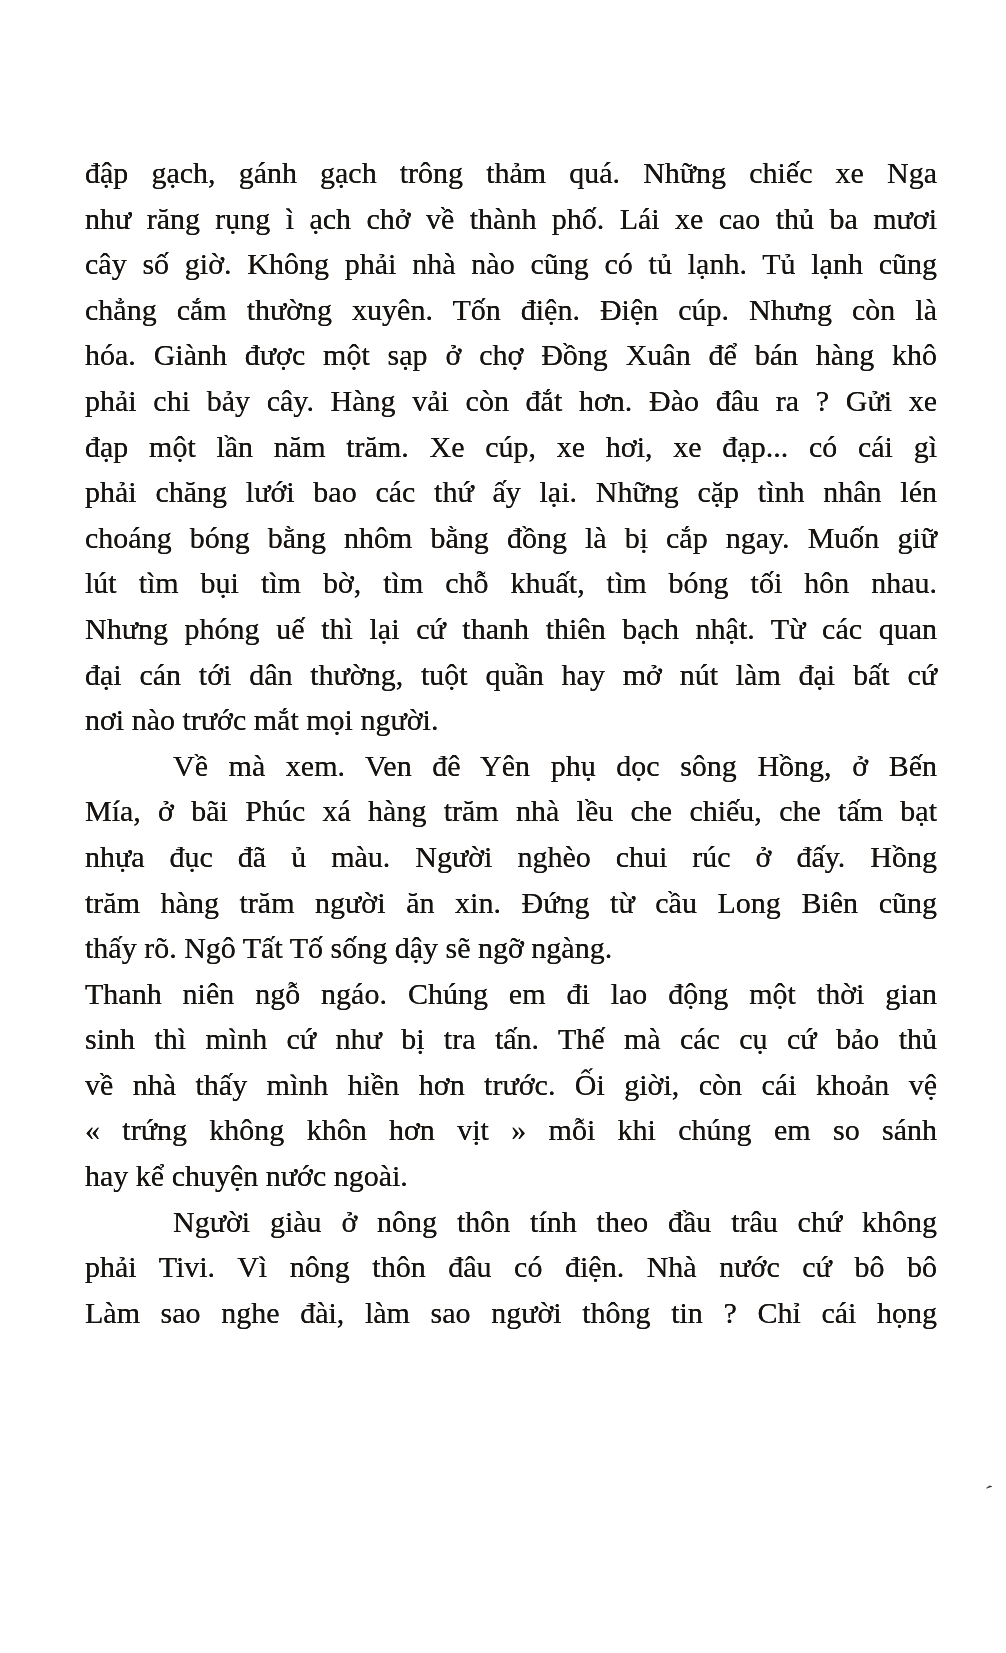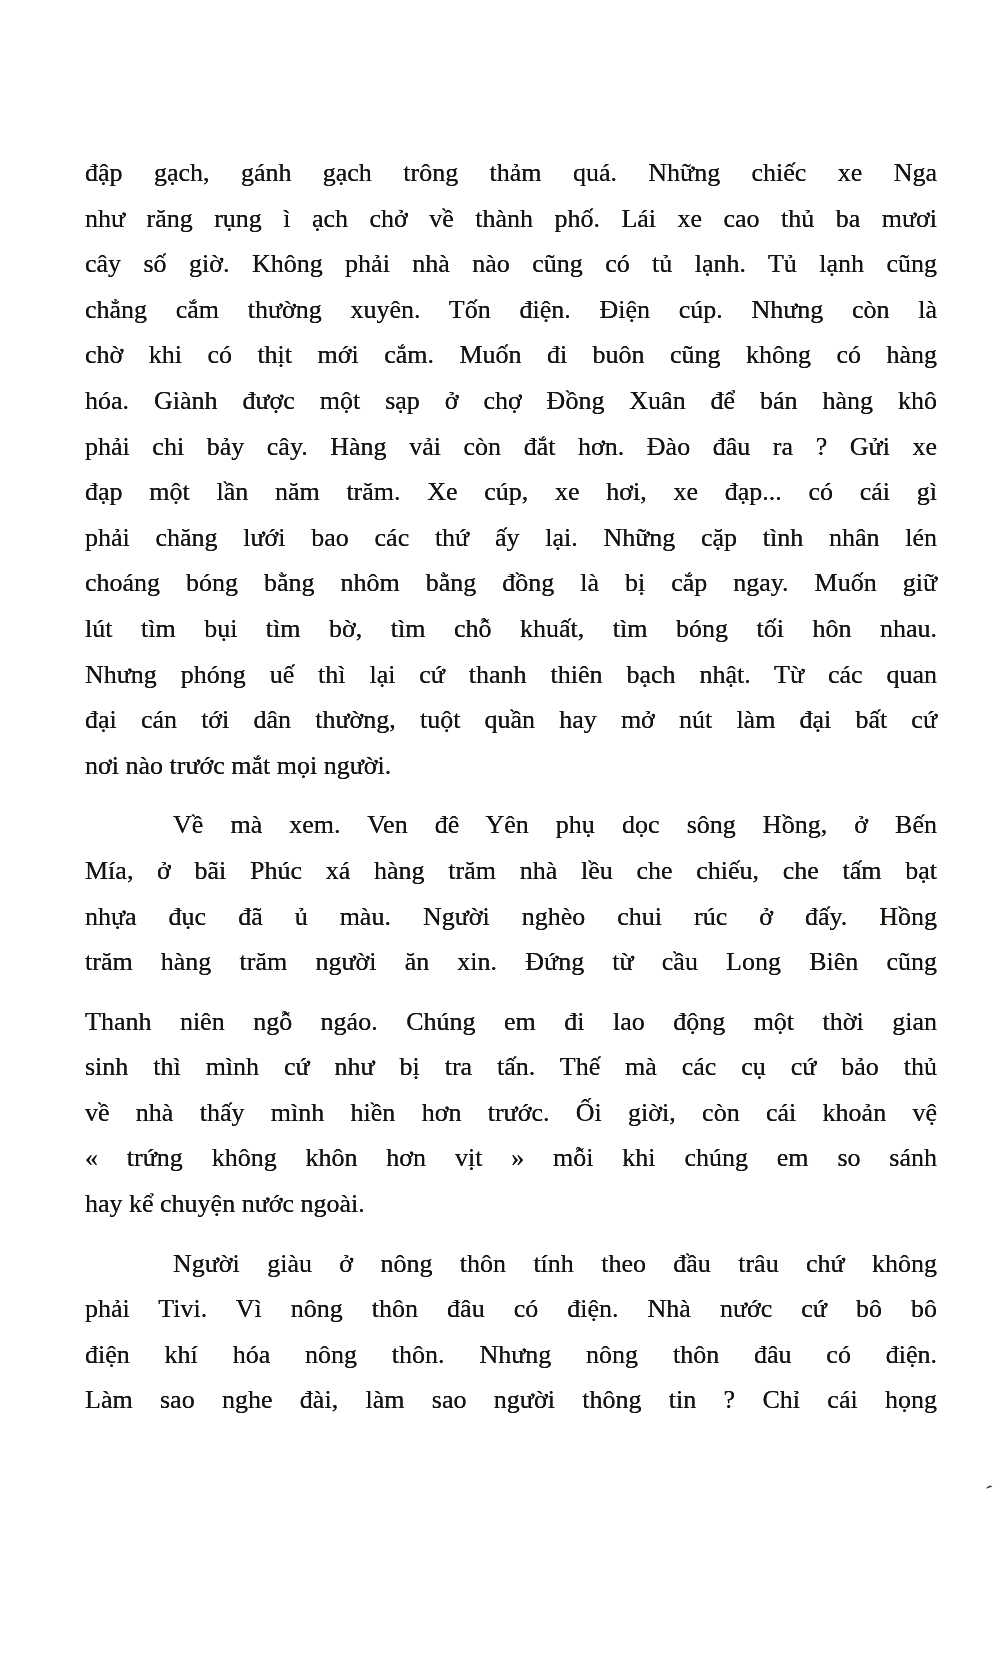--- a/index.html
+++ b/index.html
@@ -23,24 +23,23 @@
     position: absolute;
     left: 85px;
     top: 150px;
     width: 852px;
     color: #161310;
   }
   .para {
     margin: 0;
   }
   .para + .para {
-    margin-top: 14px;
   }
   .line {
-    font-size: 26px;
+    font-size: 30px;
     line-height: 45.6px;
     text-align: justify;
     text-align-last: justify;
     text-shadow: 0 0 0.5px #1b1713;
   }
   .line.last {
     text-align-last: left;
   }
   .line.first-indented {
     padding-left: 88px;
@@ -57,45 +56,44 @@
 </head>
 <body>
 
 <div class="page">
   <div class="text-block">
       <div class="para">
         <div class="line">đập gạch, gánh gạch trông thảm quá. Những chiếc xe Nga</div>
         <div class="line">như răng rụng ì ạch chở về thành phố. Lái xe cao thủ ba mươi</div>
         <div class="line">cây số giờ. Không phải nhà nào cũng có tủ lạnh. Tủ lạnh cũng</div>
         <div class="line">chẳng cắm thường xuyên. Tốn điện. Điện cúp. Nhưng còn là</div>
-        <div class="line">chờ khi có thịt mới cắm. Muốn đi buôn cũng không có hàng</div>
         <div class="line">hóa. Giành được một sạp ở chợ Đồng Xuân để bán hàng khô</div>
         <div class="line">phải chi bảy cây. Hàng vải còn đắt hơn. Đào đâu ra ? Gửi xe</div>
         <div class="line">đạp một lần năm trăm. Xe cúp, xe hơi, xe đạp... có cái gì</div>
         <div class="line">phải chăng lưới bao các thứ ấy lại. Những cặp tình nhân lén</div>
         <div class="line">choáng bóng bằng nhôm bằng đồng là bị cắp ngay. Muốn giữ</div>
         <div class="line">lút tìm bụi tìm bờ, tìm chỗ khuất, tìm bóng tối hôn nhau.</div>
         <div class="line">Nhưng phóng uế thì lại cứ thanh thiên bạch nhật. Từ các quan</div>
         <div class="line">đại cán tới dân thường, tuột quần hay mở nút làm đại bất cứ</div>
         <div class="line last">nơi nào trước mắt mọi người.</div>
       </div>
       <div class="para">
         <div class="line first-indented">Về mà xem. Ven đê Yên phụ dọc sông Hồng, ở Bến</div>
         <div class="line">Mía, ở bãi Phúc xá hàng trăm nhà lều che chiếu, che tấm bạt</div>
         <div class="line">nhựa đục đã ủ màu. Người nghèo chui rúc ở đấy. Hồng</div>
         <div class="line">trăm hàng trăm người ăn xin. Đứng từ cầu Long Biên cũng</div>
+        <div class="line last">thấy rõ. Ngô Tất Tố sống dậy sẽ ngỡ ngàng.</div>
       </div>
       <div class="para">
         <div class="line">Thanh niên ngỗ ngáo. Chúng em đi lao động một thời gian</div>
         <div class="line">sinh thì mình cứ như bị tra tấn. Thế mà các cụ cứ bảo thủ</div>
         <div class="line">về nhà thấy mình hiền hơn trước. Ối giời, còn cái khoản vệ</div>
         <div class="line">« trứng không khôn hơn vịt » mỗi khi chúng em so sánh</div>
         <div class="line last">hay kể chuyện nước ngoài.</div>
       </div>
       <div class="para">
         <div class="line first-indented">Người giàu ở nông thôn tính theo đầu trâu chứ không</div>
         <div class="line">phải Tivi. Vì nông thôn đâu có điện. Nhà nước cứ bô bô</div>
-        <div class="line">điện khí hóa nông thôn. Nhưng nông thôn đâu có điện.</div>
         <div class="line">Làm sao nghe đài, làm sao người thông tin ? Chỉ cái họng</div>
       </div>
     </div>
   <span class="speck">ˊ</span>
 </div>
 
 </body></html>

